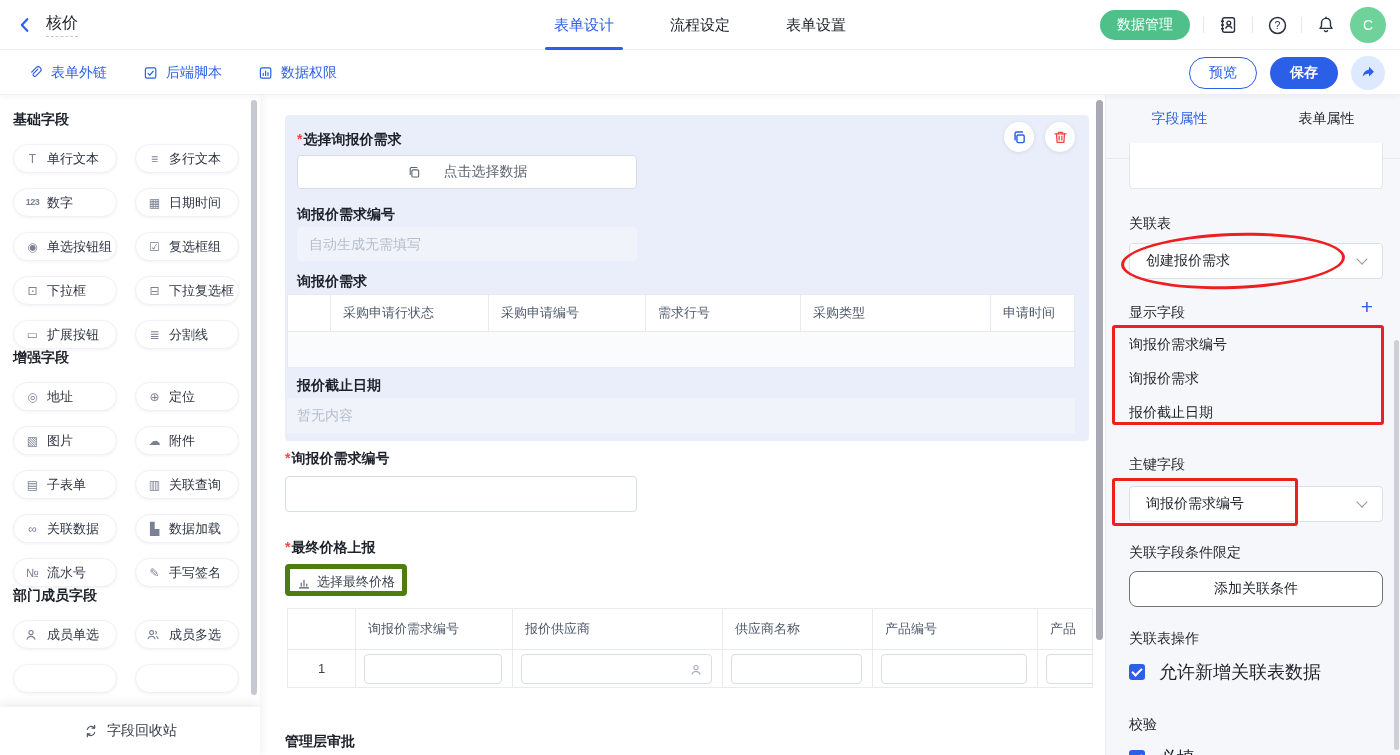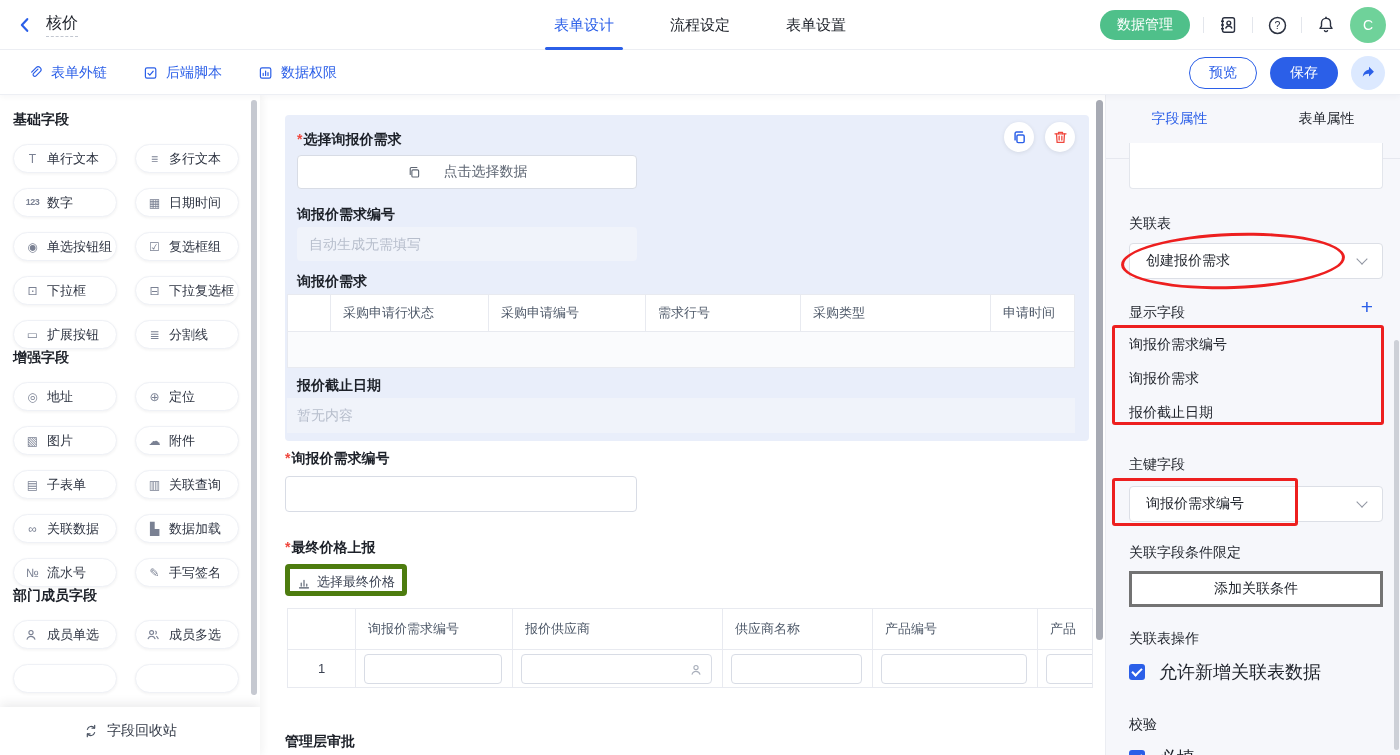--- a/index.html
+++ b/index.html
@@ -21,21 +21,21 @@
   .v-div { width:1px; height:16px; background:#e3e6ec; }
   .tb-ico { width:22px; height:22px; background:transparent; border:none; color:#2b3140; cursor:pointer; display:flex; align-items:center; justify-content:center; }
   .avatar { width:36px; height:36px; border-radius:50%; background:#6fd29a; color:#fff; font-size:14px; display:flex; align-items:center; justify-content:center; cursor:pointer; }
 
   
   .subbar { position:absolute; top:50px; left:0; right:0; height:45px; background:#fff; border-bottom:1px solid #edeff4; box-shadow:0 2px 6px rgba(31,35,41,.04); z-index:29; }
   .sb-left { position:absolute; left:28px; top:0; height:45px; display:flex; align-items:center; gap:36px; }
   .sb-link { display:flex; align-items:center; gap:7px; color:#2b5fe8; font-size:14px; background:none; border:none; cursor:pointer; }
   .sb-right { position:absolute; right:15px; top:0; height:45px; display:flex; align-items:center; gap:13px; }
   .btn-outline { width:68px; height:32px; border-radius:16px; border:1px solid #2b5fe8; background:#fff; color:#2b5fe8; font-size:14px; cursor:pointer; }
-  .btn-solid { width:68px; height:32px; border-radius:16px; border:none; background:#2b5fe8; color:#fff; font-size:14px; cursor:pointer; }
+  .btn-solid { width:68px; height:32px; border-radius:16px; border:none; background:#2b5fe8; color:#fff; font-size:14px; cursor:pointer;font-weight:bold; }
   .btn-circle { width:34px; height:34px; border-radius:50%; border:none; background:#dce9ff; display:flex; align-items:center; justify-content:center; cursor:pointer; }
 
   
   .sidebar { position:absolute; left:0; top:95px; width:260px; bottom:0; background:#fff; box-shadow:2px 0 8px rgba(31,35,41,.06); padding:16px 21px 0 13px; overflow:hidden; z-index:20; }
   .sec-title { font-size:14px; font-weight:bold; color:#1d2129; }
   .sec-title.mt1 { }
   .pill-grid { margin-top:15px; display:grid; grid-template-columns:104px 104px; column-gap:18px; row-gap:15px; }
   .f-pill { height:29px; border:1px solid #eff1f6; border-radius:15px; background:#fff; box-shadow:0 1px 3px rgba(31,35,41,.06); display:flex; align-items:center; padding-left:10px; gap:6px; font-size:13px; color:#2e3442; cursor:grab; }
   .f-pill .fi { color:#7a8193; font-size:12px; width:17px; text-align:center; flex:none; line-height:1; }
   .fi-123 { font-size:9px !important; letter-spacing:-.5px; font-weight:bold; }
@@ -85,21 +85,21 @@
   .p-tab { flex:1; text-align:center; line-height:47px; font-size:14px; color:#1d2129; position:relative; cursor:pointer; }
   .p-tab.active { color:#2b5fe8; }
   .p-tab.active::after { content:""; position:absolute; left:50%; transform:translateX(-50%); bottom:0; width:78px; height:3px; background:#2b5fe8; border-radius:2px; }
   .p-topbox { position:absolute; left:23px; top:48px; width:254px; height:46px; background:#fff; border:1px solid #e3e6ec; border-top:none; border-radius:0 0 4px 4px; }
   .p-label { position:absolute; left:23px; font-size:14px; color:#1d2129; font-weight:500; }
   .p-select { position:absolute; left:23px; width:254px; height:36px; background:#fff; border:1px solid #dcdfe6; border-radius:4px; display:flex; align-items:center; padding:0 16px; cursor:pointer; }
   .p-select .val { flex:1; font-size:14px; color:#1d2129; }
   .chev { width:8px; height:8px; border-right:1.6px solid #9096a2; border-bottom:1.6px solid #9096a2; transform:rotate(45deg); margin-top:-4px; flex:none; }
   .plus-btn { position:absolute; right:22px; top:201px; width:22px; height:22px; border:none; background:none; color:#2b5fe8; font-size:21px; line-height:20px; font-weight:400; cursor:pointer; }
   .disp-item { position:absolute; left:23px; font-size:14px; color:#1d2129; cursor:pointer; }
-  .p-btn { position:absolute; left:23px; top:476px; width:254px; height:36px; background:#fff; border:3px solid #737373; border-radius:0; font-size:14px; color:#1d2129; cursor:pointer; }
+  .p-btn { position:absolute; left:23px; top:476px; width:254px; height:36px; background:#fff; border:1px solid #737373; border-radius:8px; font-size:14px; color:#1d2129; cursor:pointer; }
   .cb-row { position:absolute; left:23px; display:flex; align-items:center; gap:14px; font-size:18px; color:#1d2129; cursor:pointer; }
   .cb { width:16px; height:16px; background:#2b5fe8; border-radius:3px; position:relative; flex:none; }
   .cb::after { content:""; position:absolute; left:5px; top:2px; width:4px; height:8px; border:solid #fff; border-width:0 2px 2px 0; transform:rotate(45deg); }
   .p-scroll { position:absolute; right:1px; top:245px; width:5px; height:410px; background:#cdd0d7; border-radius:3px; }
 
   
   .anno { position:absolute; border:3px solid #ed1f1f; pointer-events:none; z-index:40; }
   .anno-ellipse { left:1121px; top:233px; width:224px; height:56px; border-radius:50%; transform:rotate(-2deg); }
   .anno-rect1 { left:1112px; top:325px; width:272px; height:100px; border-radius:3px; }
   .anno-rect2 { left:1112px; top:478px; width:186px; height:48px; border-radius:3px; }

